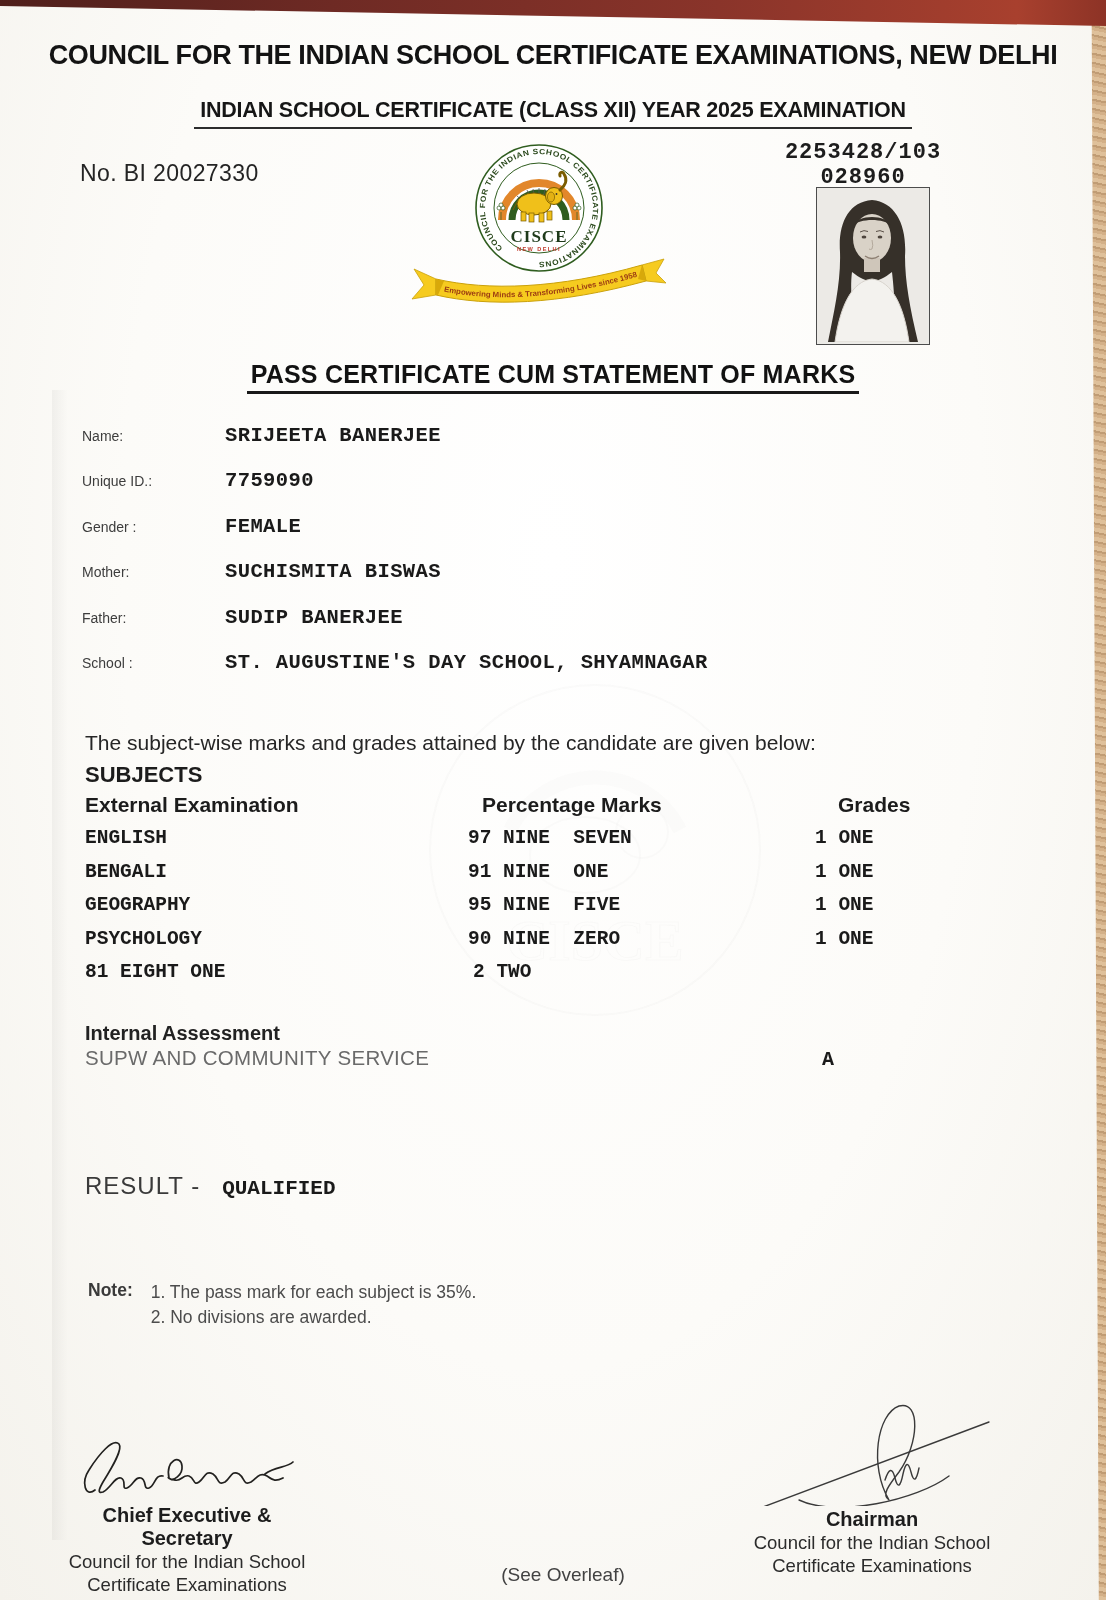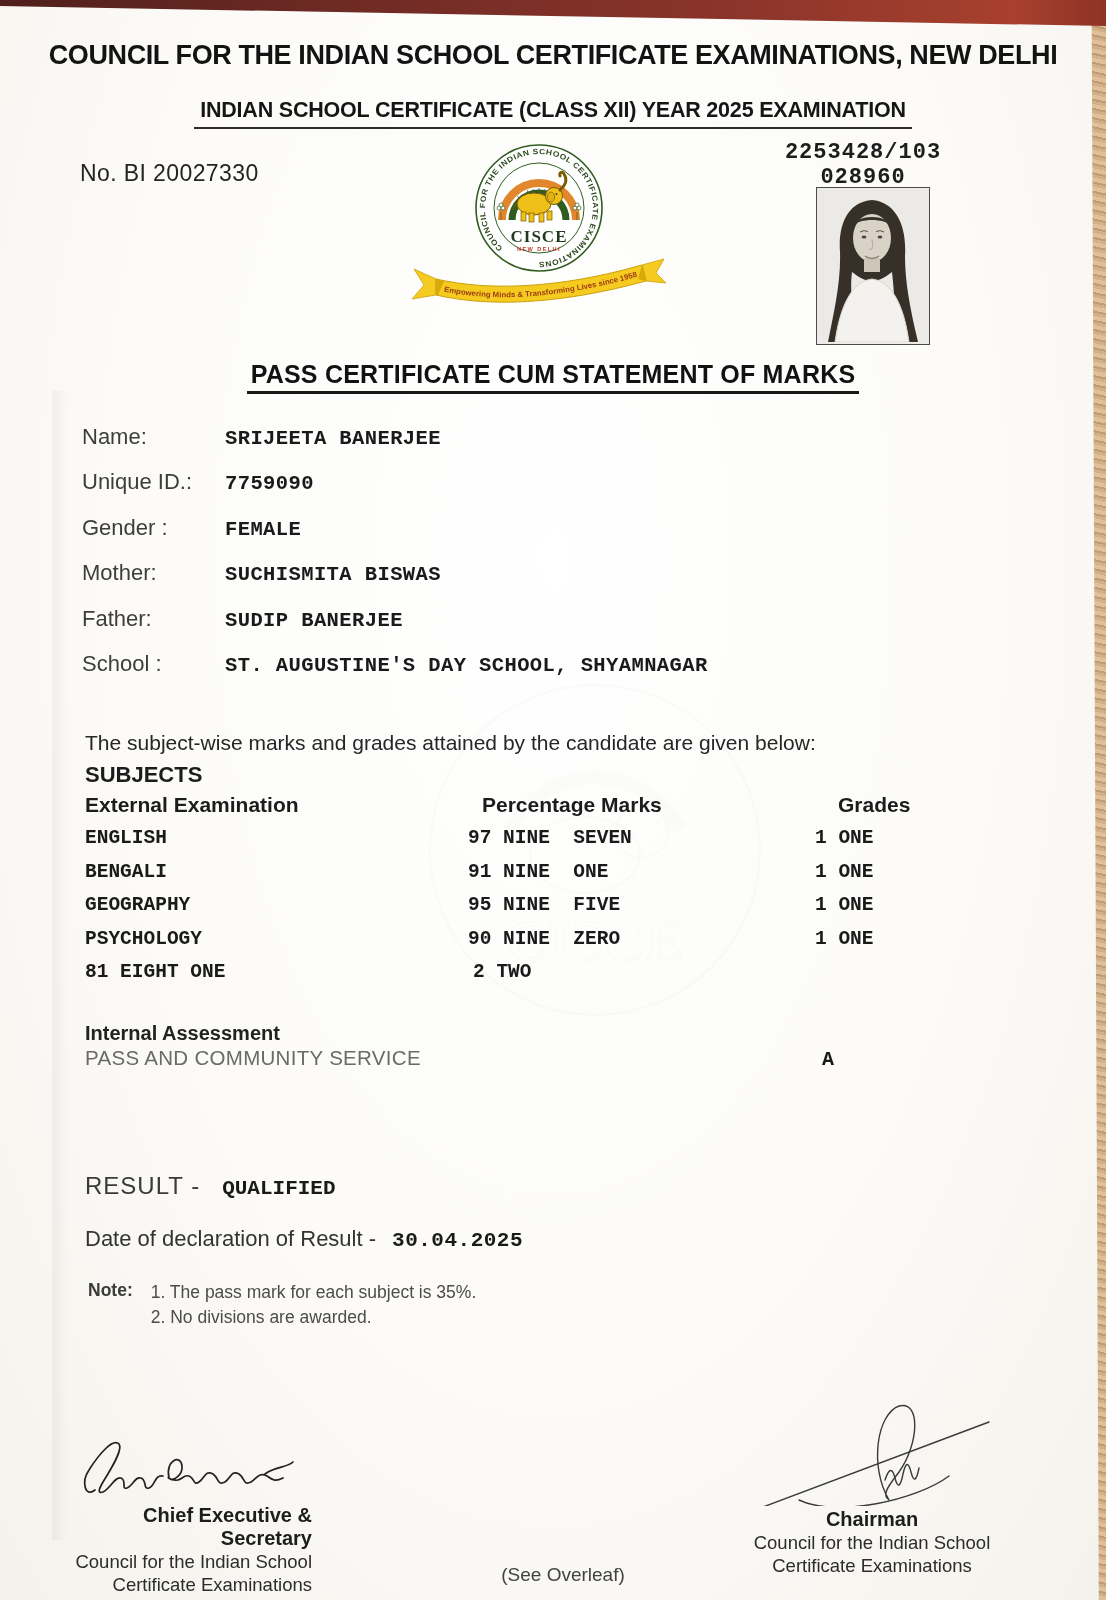--- a/index.html
+++ b/index.html
@@ -41,21 +41,21 @@
   .photo{position:absolute;left:816px;top:187px;width:112px;height:156px;border:1px solid #4c4c4c;
     background:#ecebe7;z-index:2;}
   .logo{position:absolute;left:408px;top:120px;width:260px;height:192px;z-index:2;}
   
   .doc-title-wrap{position:absolute;left:0;top:360px;width:100%;text-align:center;z-index:2;}
   .doc-title{display:inline-block;font-size:25px;font-weight:700;color:#121212;letter-spacing:.2px;
     border-bottom:3px solid #191919;padding:0 4px 2px 4px;}
   
   .fields{position:absolute;left:82px;top:424px;z-index:2;}
   .field-row{display:flex;align-items:baseline;height:45.4px;}
-  .flabel{width:143px;font-size:22px;color:#3d3d3d;}
+  .flabel{width:143px;font-size:14px;color:#3d3d3d;}
   .mono{font-family:"Liberation Mono","DejaVu Sans Mono",monospace;font-weight:700;color:#1a1a1a;white-space:pre;}
   .fvalue{font-size:20.5px;letter-spacing:.4px;}
   
   .intro{position:absolute;left:85px;top:731px;font-size:21px;color:#262626;z-index:2;}
   .subjects-h{position:absolute;left:85px;top:762px;font-size:22px;font-weight:700;color:#1c1c1c;z-index:2;}
   .cols{position:absolute;left:85px;top:793px;width:965px;display:grid;
     grid-template-columns:383px 342px 1fr;font-size:21px;font-weight:700;color:#1c1c1c;z-index:2;gap:14px;}
   .rows{position:absolute;left:85px;top:827px;width:965px;z-index:2;}
   .mrow{display:grid;grid-template-columns:383px 342px 1fr;height:33.6px;align-items:baseline;}
   .mrow .subj,.mrow .marks{font-size:19.5px;}
@@ -72,21 +72,21 @@
   .decl-row{position:absolute;left:85px;top:1226px;display:flex;align-items:baseline;z-index:2;}
   .decl-label{font-size:22px;color:#333;}
   .decl-value{font-size:21px;margin-left:16px;letter-spacing:.5px;}
   
   .note{position:absolute;left:88px;top:1280px;display:flex;z-index:2;}
   .note-label{font-size:17.5px;font-weight:700;color:#3a3a3a;}
   .note-items{margin-left:18px;}
   .note-item{font-size:17.5px;color:#4c4c4c;line-height:25px;}
   
   .sig{position:absolute;text-align:center;z-index:2;}
-  .sig-left{left:62px;top:1432px;width:250px;text-align:right;}
+  .sig-left{left:62px;top:1432px;width:250px;}
   .sig-right{left:732px;top:1388px;width:280px;}
   .sig svg{display:block;margin:0 auto;}
   .sig-title{font-size:20px;font-weight:700;color:#1d1d1d;margin-top:2px;}
   .sig-line{font-size:18.5px;color:#2c2c2c;line-height:23px;}
   .footer{position:absolute;left:12px;top:1564px;width:1102px;text-align:center;
     font-size:19px;color:#424242;z-index:2;}
   
   .watermark{position:absolute;left:380px;top:660px;width:430px;height:410px;z-index:0;opacity:.75;}
 </style>
 </head>
@@ -262,31 +262,27 @@
         <span class="grade mono">1 ONE</span>
       </div>
       <div class="mrow">
         <span class="marks mono">81 EIGHT ONE</span>
         <span class="grade mono">2 TWO</span>
       </div>
     </div>
 
   <div class="internal-h">Internal Assessment</div>
   <div class="internal-row">
-    <span class="internal-subj">PASS AND COMMUNITY SERVICE</span>
+    <span class="internal-subj">SUPW AND COMMUNITY SERVICE</span>
     <span class="internal-grade mono">A</span>
   </div>
 
   <div class="result-row">
     <span class="result-label">RESULT -</span>
     <span class="result-value mono">QUALIFIED</span>
-  </div>
-  <div class="decl-row">
-    <span class="decl-label">Date of declaration of Result -</span>
-    <span class="decl-value mono">30.04.2025</span>
   </div>
 
   <div class="note">
     <span class="note-label">Note:</span>
     <div class="note-items" id="note-items">
         <div class="note-item">1. The pass mark for each subject is 35%.</div>
         <div class="note-item">2. No divisions are awarded.</div>
       </div>
   </div>
 

